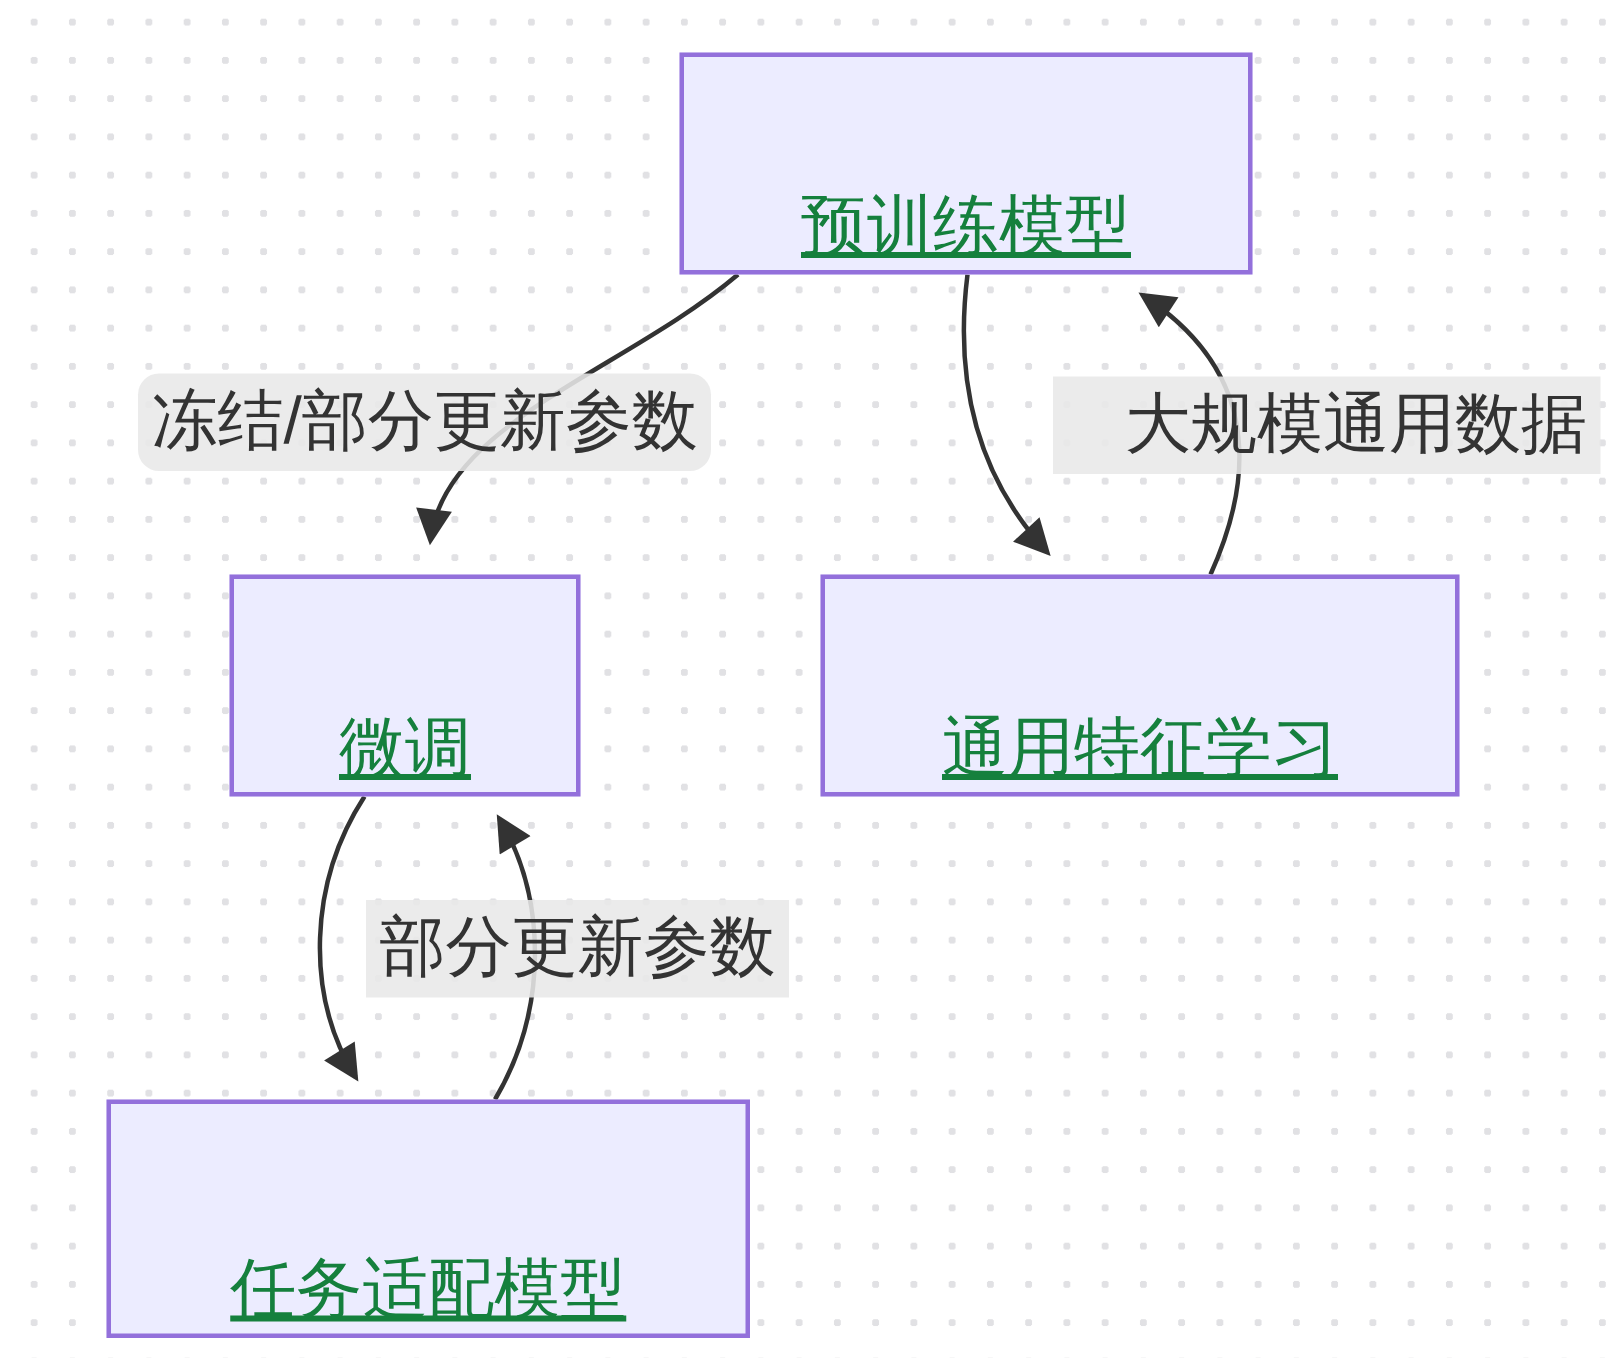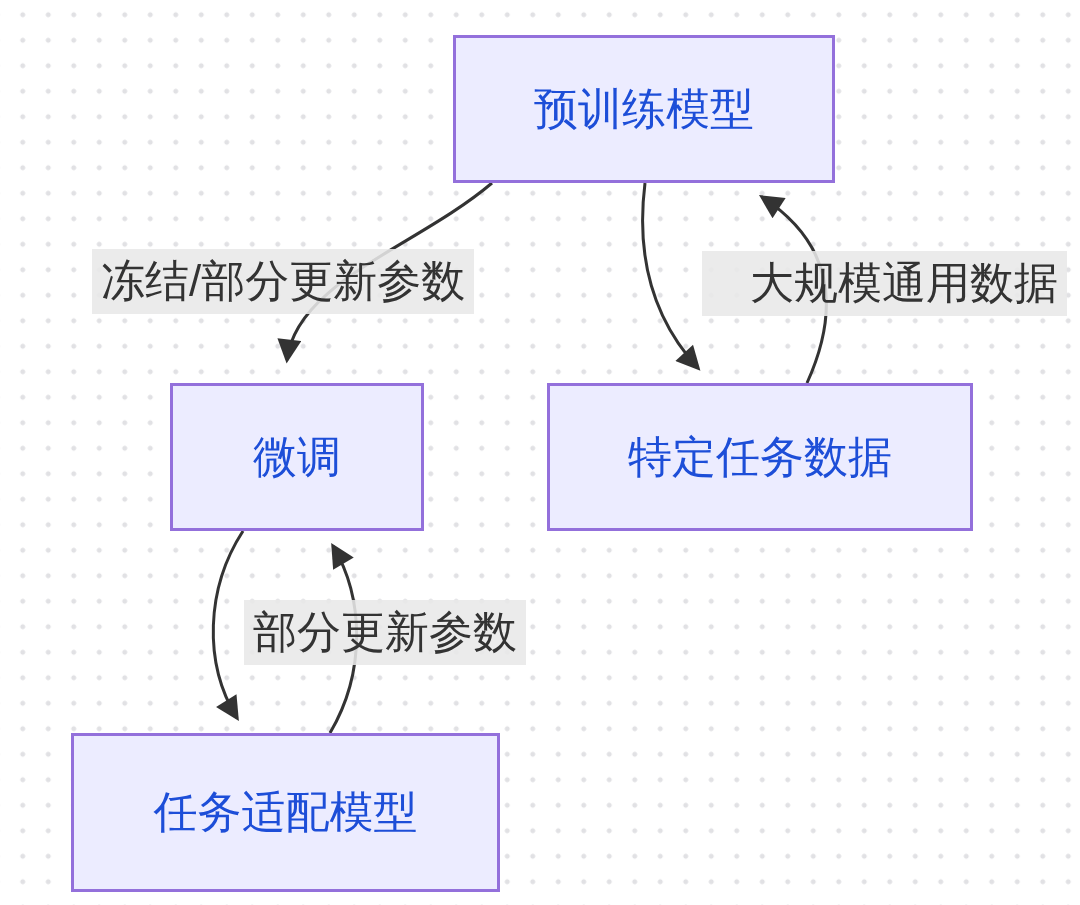--- a/index.html
+++ b/index.html
@@ -27,43 +27,44 @@
     fill: none;
     stroke: #333333;
     stroke-width: 3px;
   }
   .node {
     position: absolute;
     box-sizing: border-box;
     background: #ECECFF;
     border: 3px solid #9370DB;
     display: flex;
-    align-items: center;
+    align-items: flex-end;
     justify-content: center;
     font-size: 44px;
-    color: #1d4ed8;
+    color: #15803d;
     z-index: 2;
     text-align: center;
+    text-decoration: underline;
   }
   #node-pretrained   { left: 453px; top: 35px;  width: 382px; height: 148px; }
-  #node-finetune     { left: 170px; top: 383px; width: 254px; height: 148px; }
+  #node-finetune     { left: 153px; top: 383px; width: 234px; height: 148px; }
   #node-general      { left: 547px; top: 383px; width: 426px; height: 148px; }
   #node-task-adapted { left: 71px;  top: 733px; width: 429px; height: 159px; }
 
   .edge-label {
     position: absolute;
     background: rgba(232, 232, 232, 0.88);
     color: #333333;
     font-size: 44px;
     line-height: 1.38;
     padding: 2px 9px;
     white-space: nowrap;
     z-index: 3;
   }
-  #label-freeze        { left: 92px;  top: 249px; }
+  #label-freeze        { left: 92px;  top: 249px; border-radius: 14px; }
   #label-largescale    { left: 702px; top: 251px; padding-left: 48px; }
   #label-taskspecific  { left: 244px; top: 600px; }
 </style>
 </head>
 <body>
 
 <div id="canvas">
 
   <svg id="edge-layer" width="1080" height="905" viewBox="0 0 1080 905">
     <defs>
@@ -80,21 +81,21 @@
 
   <div class="node" id="node-pretrained">
     <span>预训练模型</span>
   </div>
 
   <div class="node" id="node-finetune">
     <span>微调</span>
   </div>
 
   <div class="node" id="node-general">
-    <span>特定任务数据</span>
+    <span>通用特征学习</span>
   </div>
 
   <div class="node" id="node-task-adapted">
     <span>任务适配模型</span>
   </div>
 
   <div class="edge-label" id="label-freeze">冻结/部分更新参数</div>
 
   <div class="edge-label" id="label-largescale">大规模通用数据</div>
 

